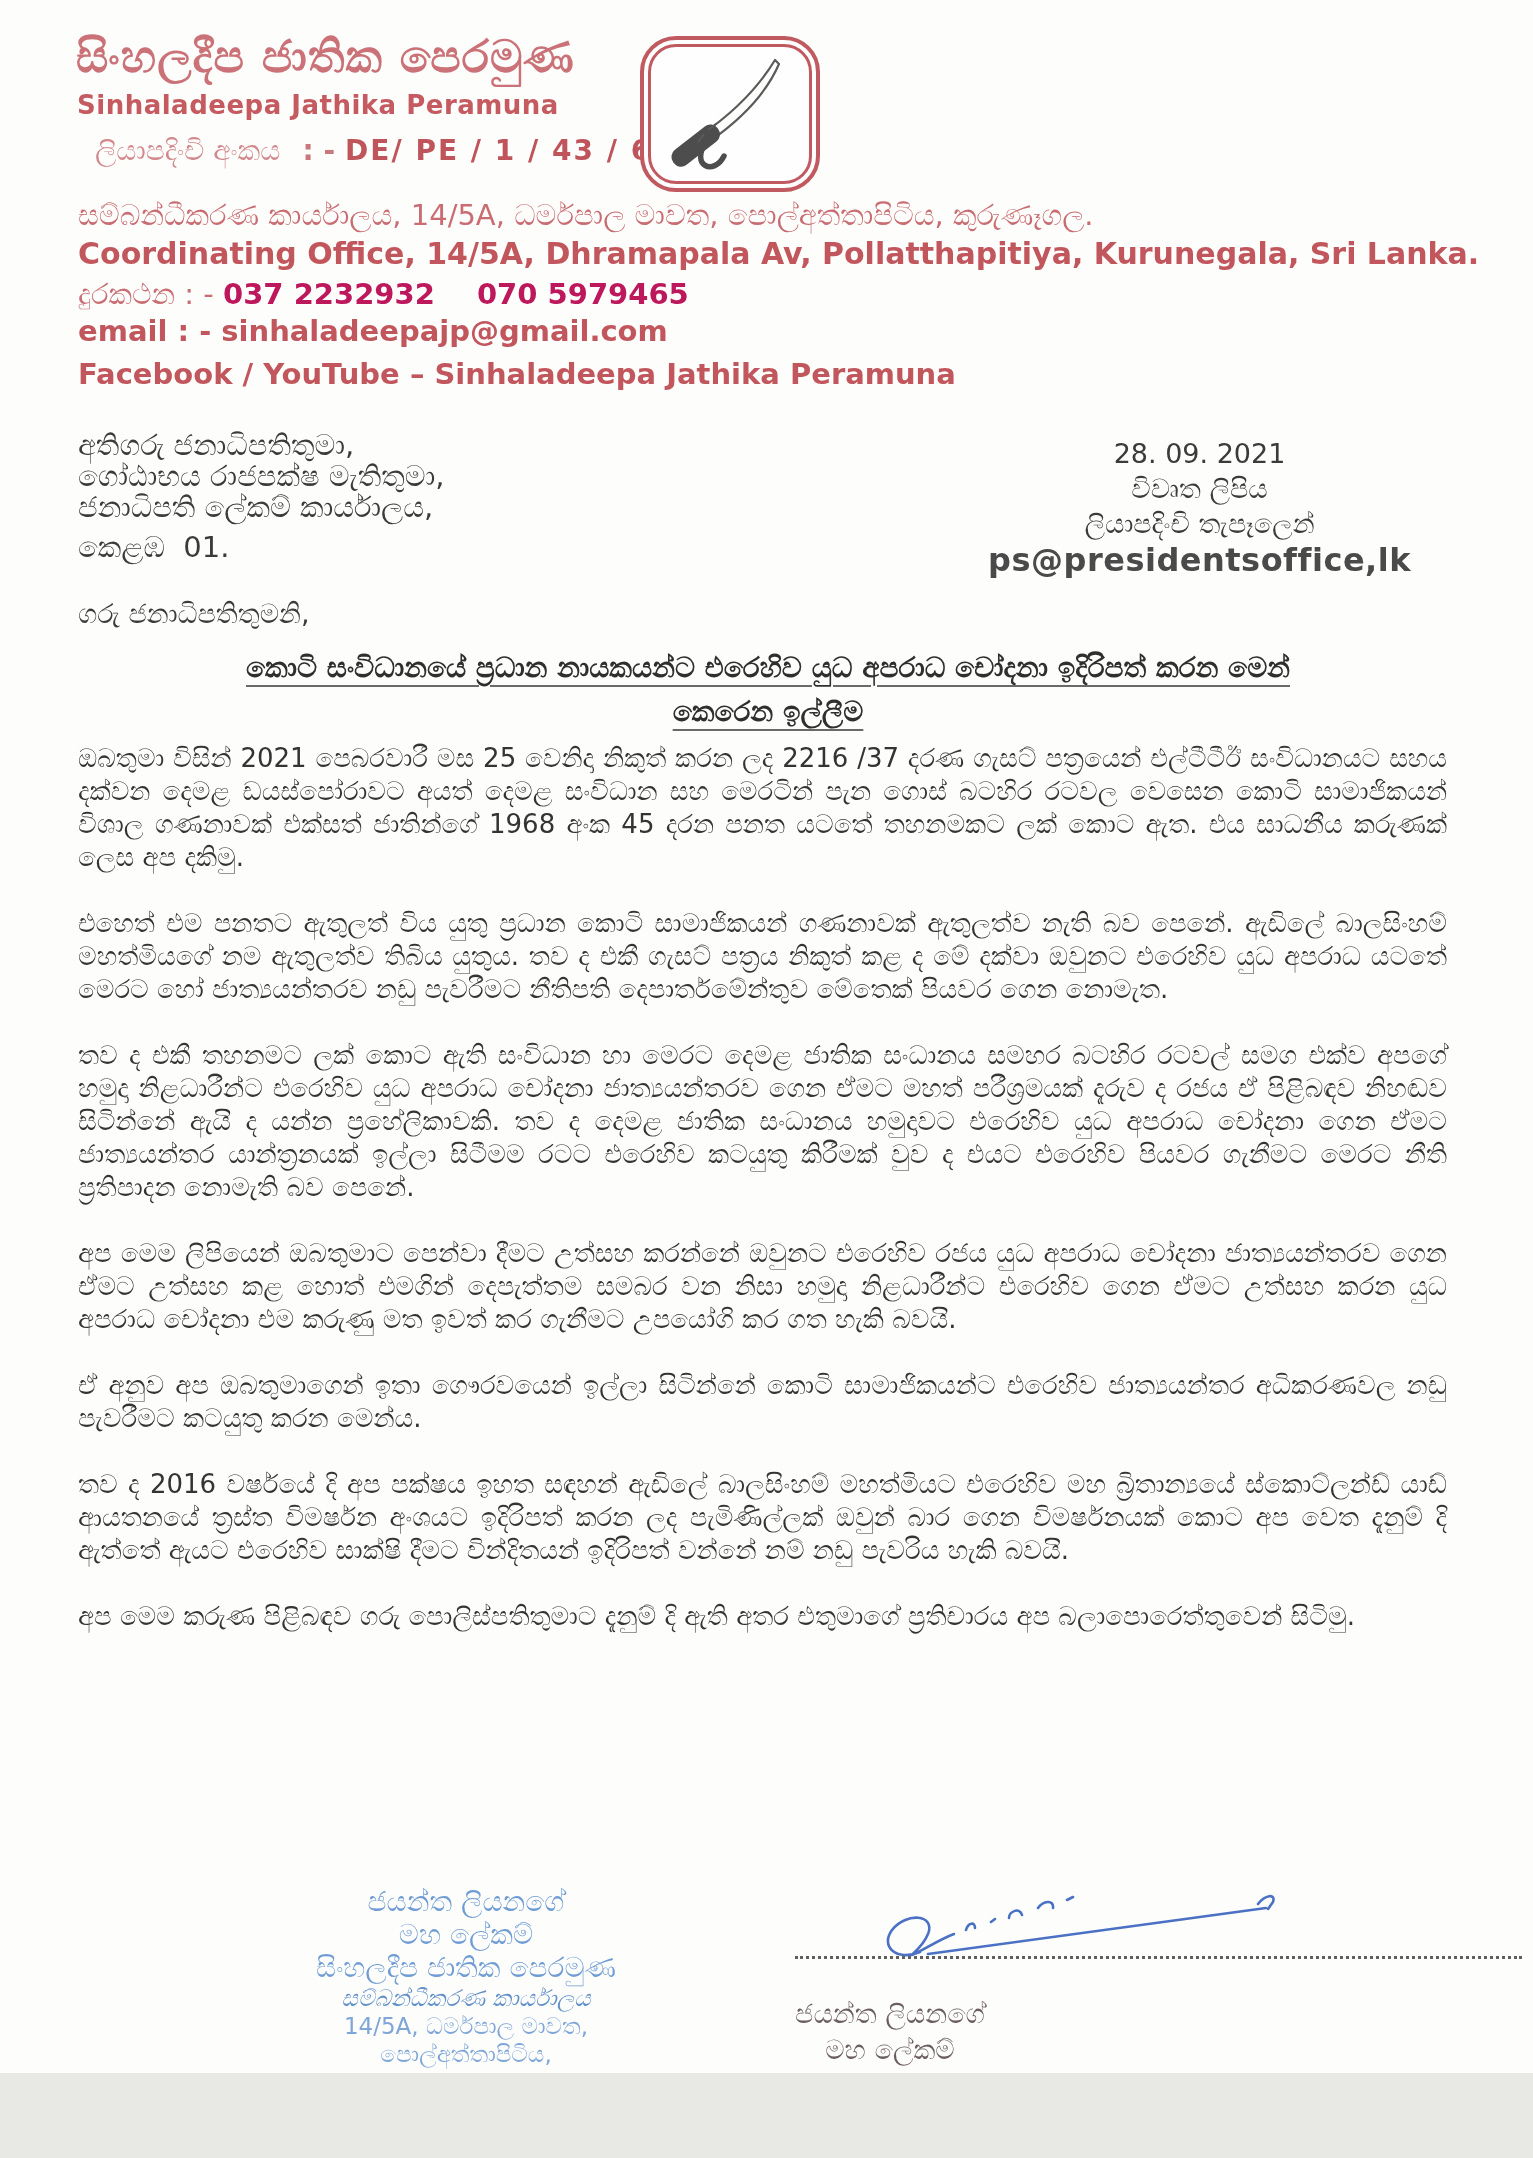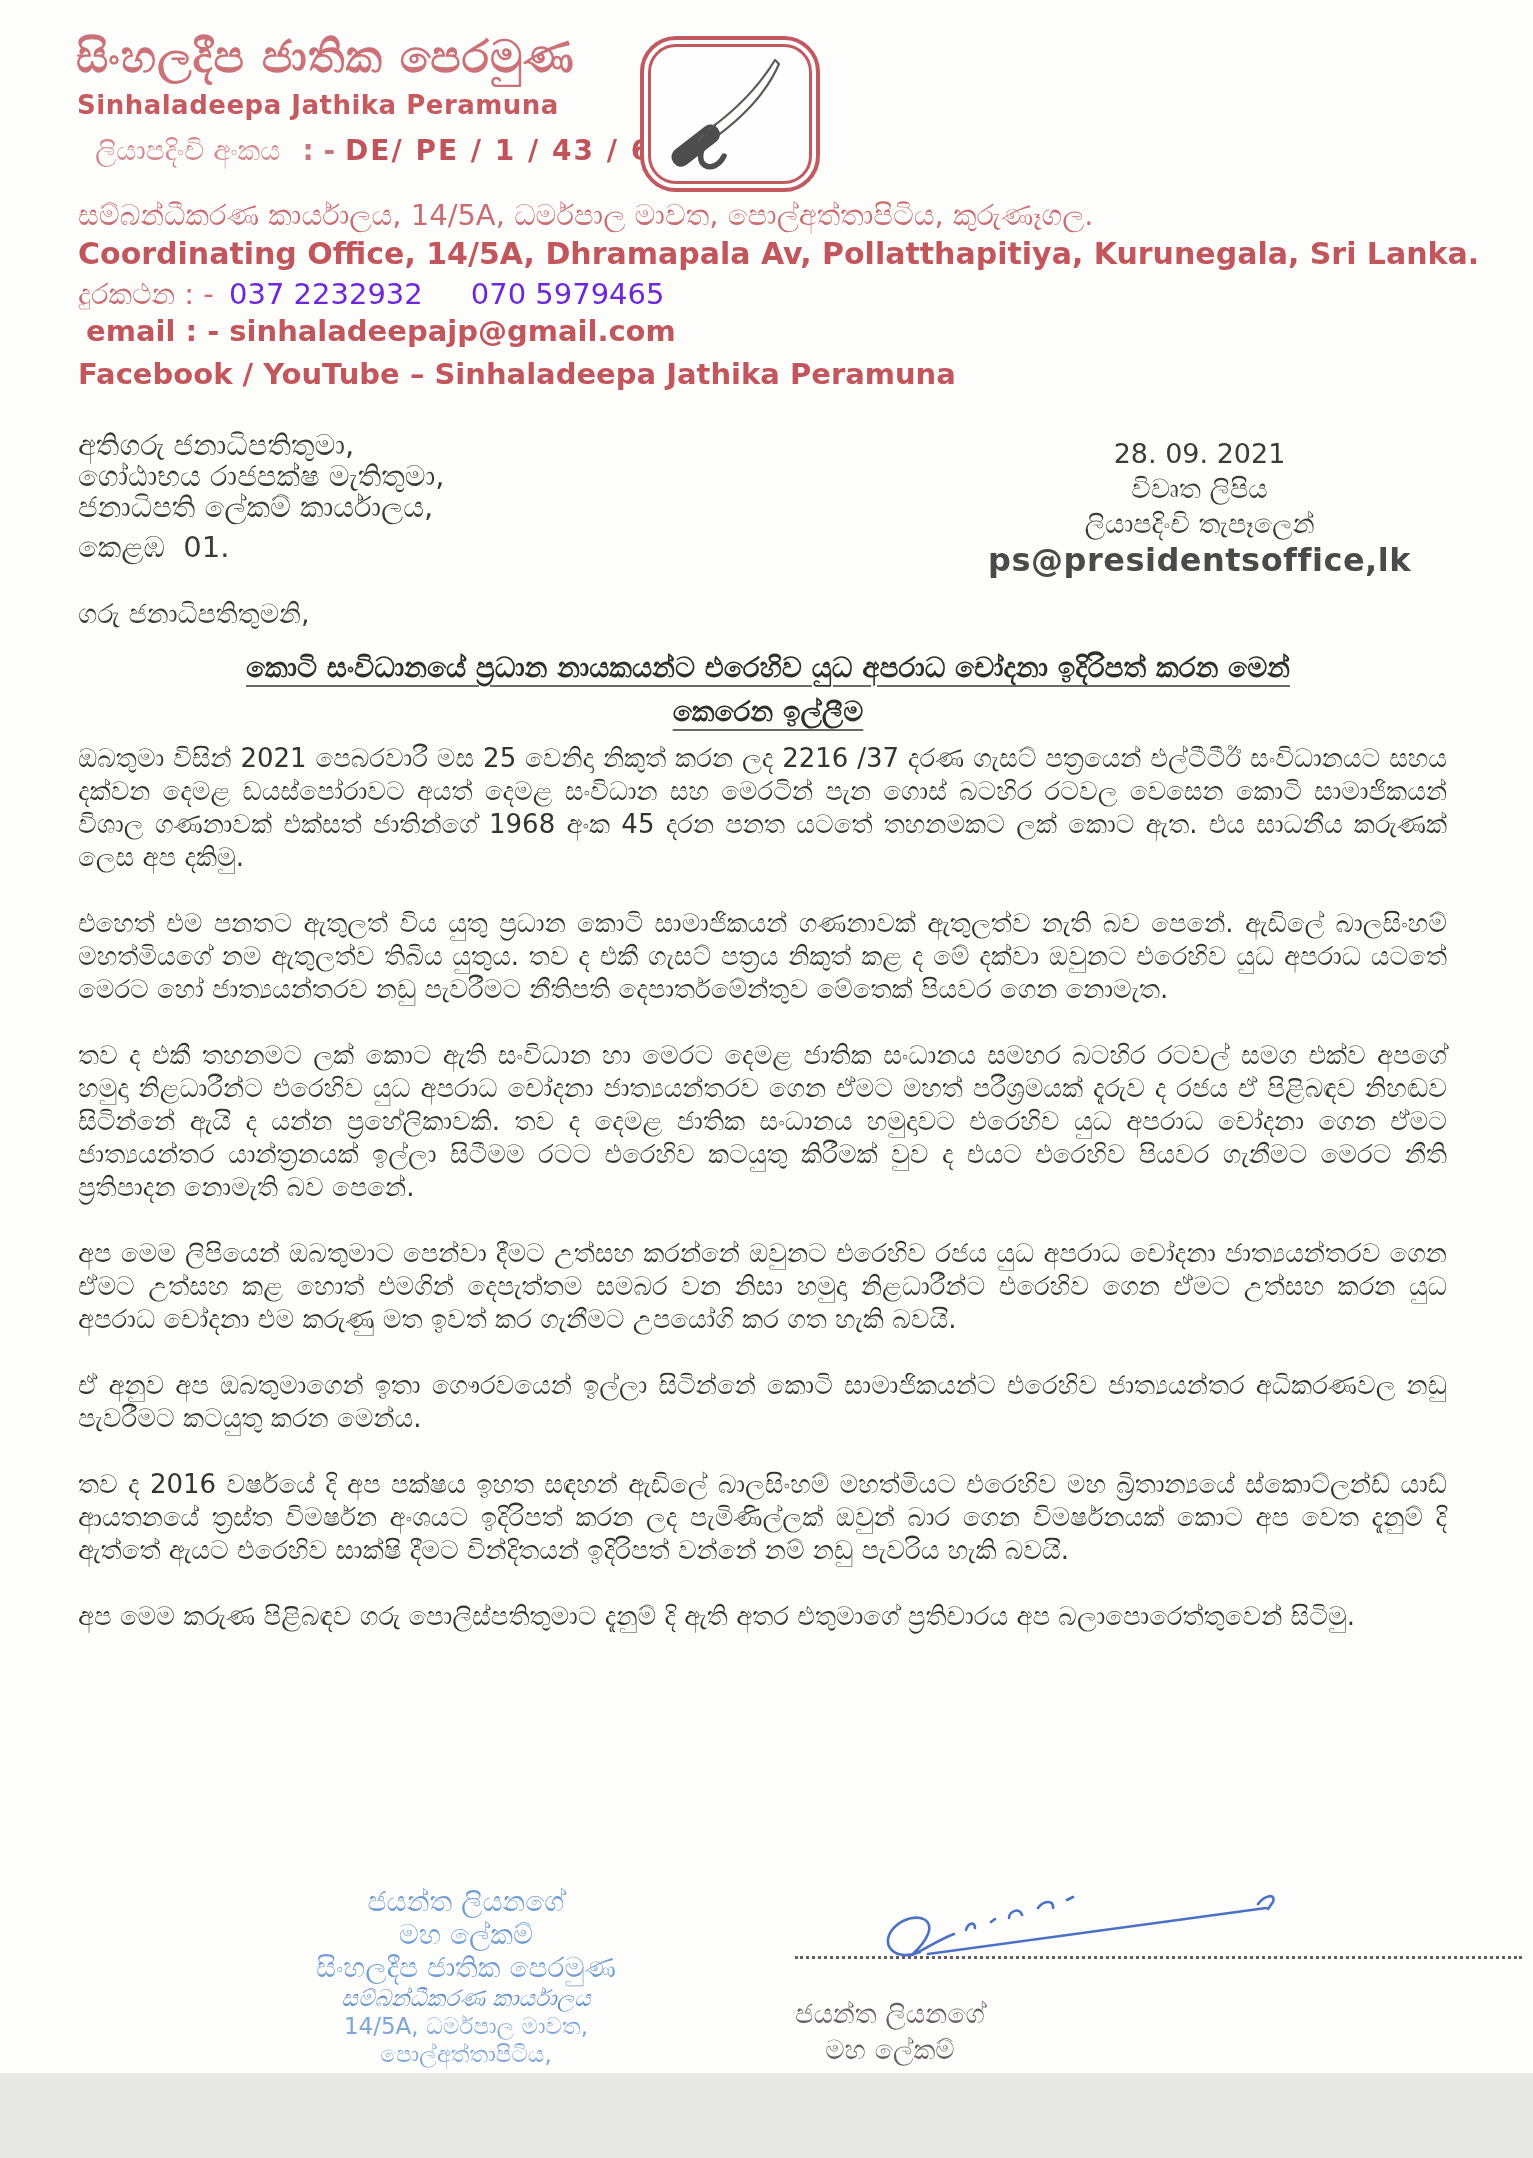--- a/index.html
+++ b/index.html
@@ -20,23 +20,23 @@
   .logo{position:absolute;left:640px;top:36px;width:172px;height:148px;
         border:4px solid #c05a60;border-radius:36px;background:#fefefe;}
   .logo::before{content:"";position:absolute;inset:4px;border:3px solid #c05a60;border-radius:28px;}
   .logo svg{position:absolute;inset:10px;}
   
   .addr{position:absolute;left:78px;color:#c96d73;font-size:29px;white-space:nowrap;}
   .addr.b{font-weight:bold;color:#c2565d;}
   .a1{top:198px;}
   .a2{top:236px;font-size:30px;}
   .a3{top:277px;}
-  .a3 .num{font-weight:normal;color:#6d28d9;margin-left:6px;}
+  .a3 .num{font-weight:bold;color:#be185d;}
   .a3 .gap{display:inline-block;width:42px;}
-  .a4{top:314px;margin-left:8px;}
+  .a4{top:314px;}
   .a5{top:333px;margin-top:24px;}
   
   .recipient{position:absolute;left:78px;top:430px;font-size:29px;line-height:31px;color:#3b3b3b;white-space:pre-wrap;}
   .recipient div:last-child{margin-top:9px;}
   .right-meta{position:absolute;right:122px;top:436px;text-align:center;color:#3b3b3b;font-size:27px;line-height:35px;}
   .right-meta .email{font-size:32px;font-weight:bold;color:#4a4a4a;letter-spacing:.5px;margin-top:2px;}
   
   .salutation{position:absolute;left:78px;top:598px;font-size:27px;color:#3b3b3b;}
   .subject{position:absolute;left:78px;top:646px;width:1380px;text-align:center;
            font-size:28px;font-weight:bold;color:#2f2f2f;line-height:44px;}

